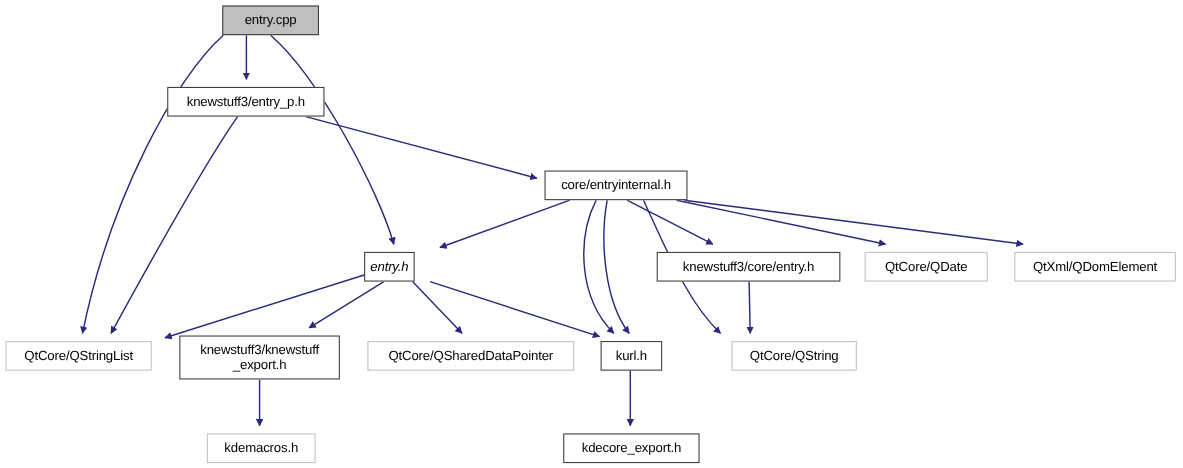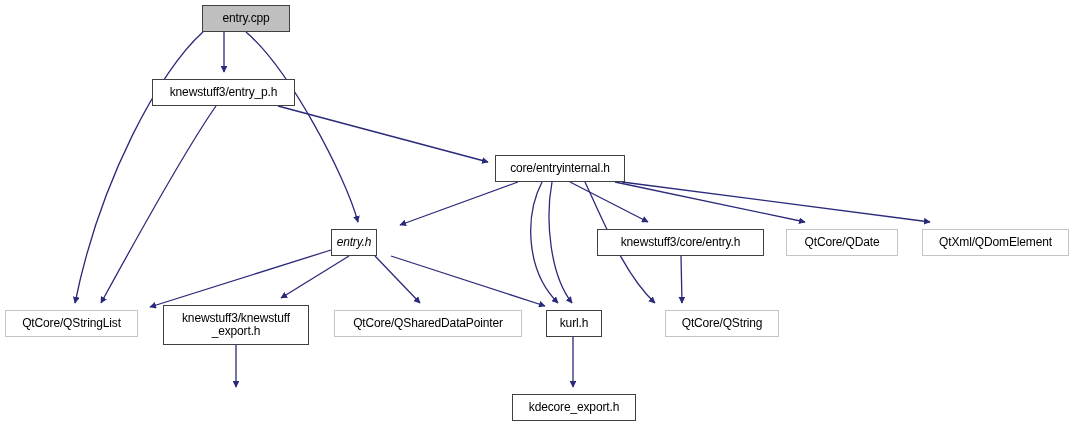--- a/index.html
+++ b/index.html
@@ -85,14 +85,15 @@
     <div class="node strong" style="left: 331px; top: 229px; width: 46px; height: 27px; font-style: italic;">entry.h</div>
     <div class="node strong" style="left: 597px; top: 229px; width: 167px; height: 27px;">knewstuff3/core/entry.h</div>
     <div class="node weak" style="left: 786px; top: 229px; width: 112px; height: 27px;">QtCore/QDate</div>
     <div class="node weak" style="left: 5px; top: 310px; width: 133px; height: 27px;">QtCore/QStringList</div>
     <div class="node weak" style="left: 922px; top: 229px; width: 147px; height: 27px;">QtXml/QDomElement</div>
     <div class="node strong" style="left: 163px; top: 305px; width: 146px; height: 40px;">knewstuff3/knewstuff
 _export.h</div>
     <div class="node weak" style="left: 334px; top: 310px; width: 188px; height: 27px;">QtCore/QSharedDataPointer</div>
     <div class="node strong" style="left: 546px; top: 310px; width: 56px; height: 27px;">kurl.h</div>
     <div class="node weak" style="left: 626px; top: 310px; width: 114px; height: 27px; margin-left: 39px;">QtCore/QString</div>
+    <div class="node weak" style="left: 188px; top: 394px; width: 99px; height: 27px;">kdemacros.h</div>
     <div class="node strong" style="left: 512px; top: 394px; width: 124px; height: 27px; text-align: right;">kdecore_export.h</div>
   </div>
 
 </body></html>

